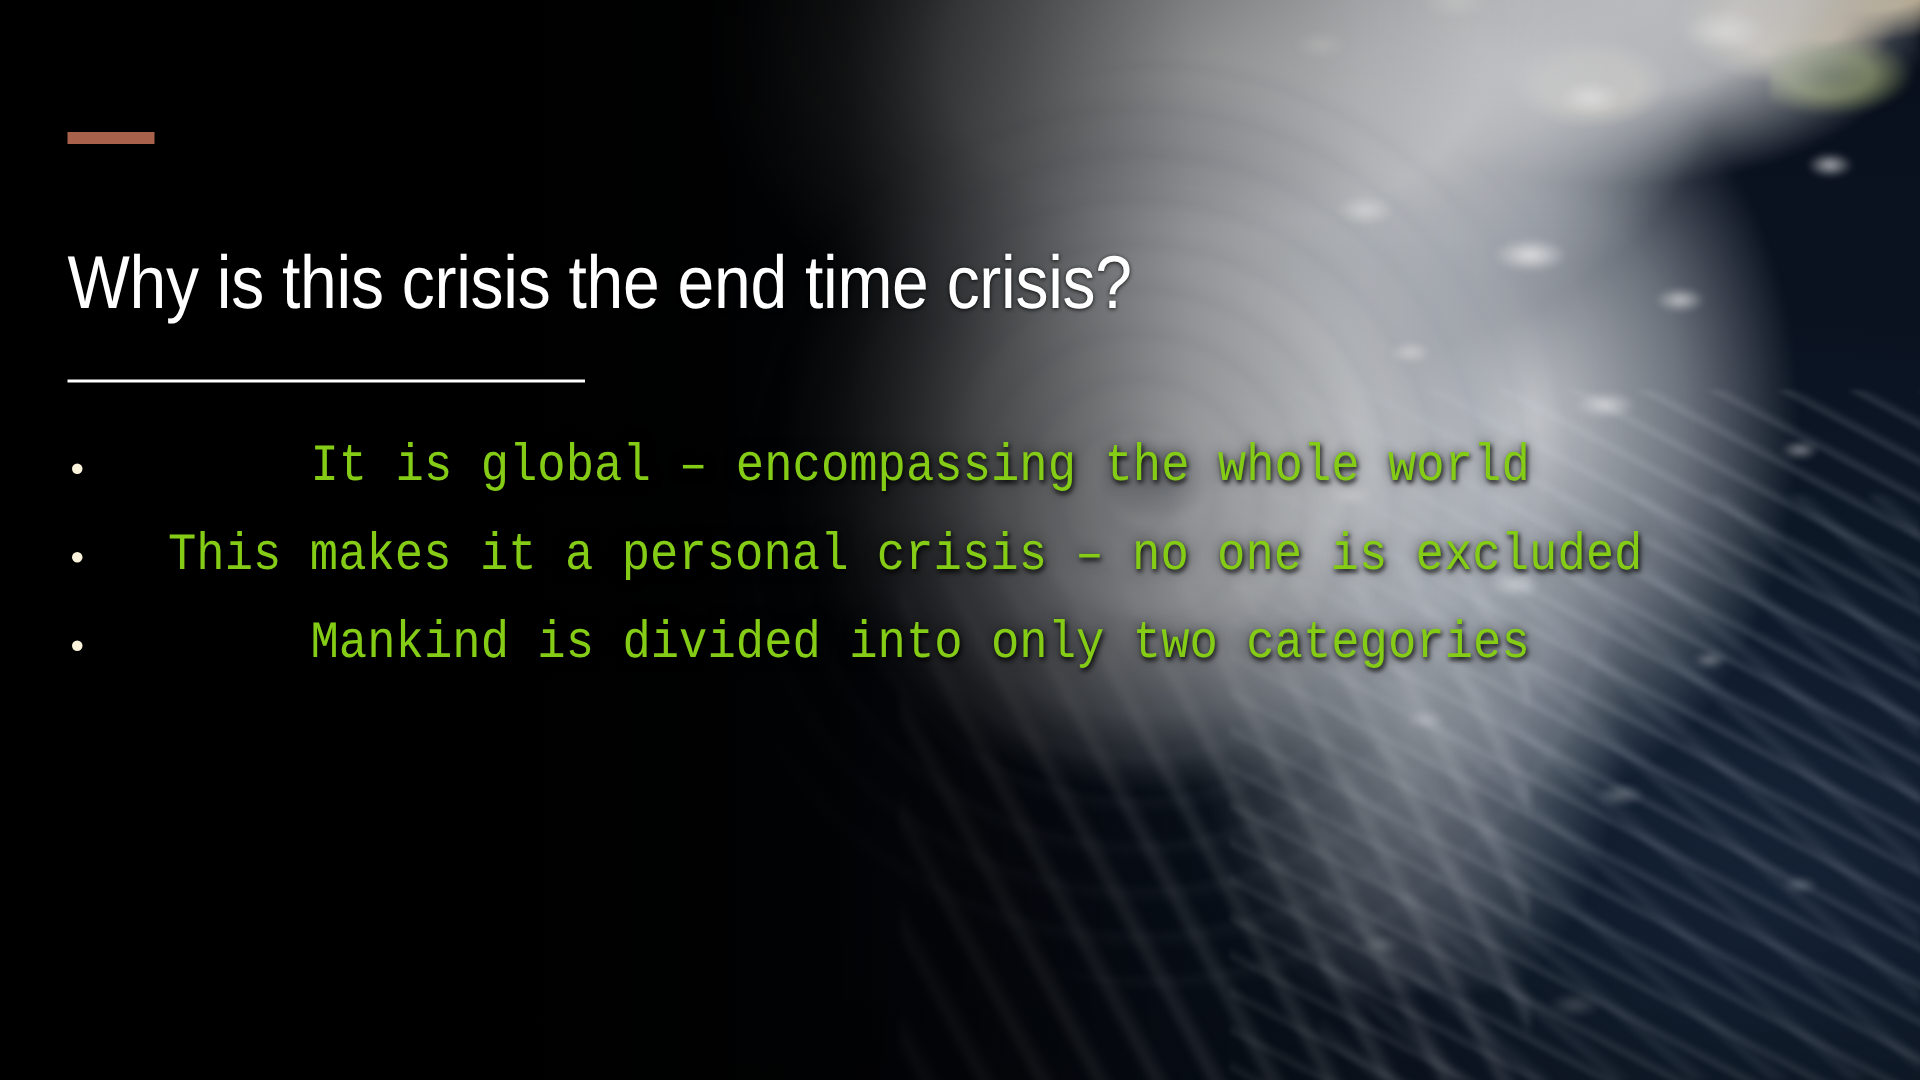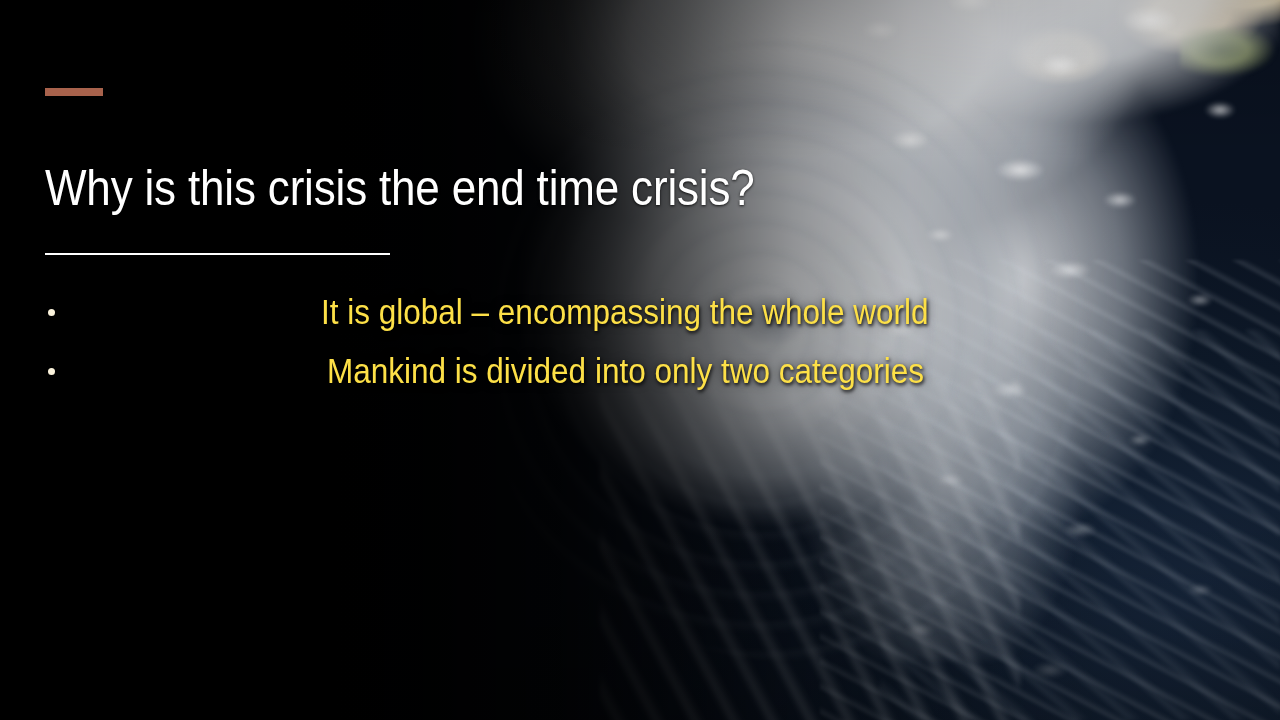--- a/index.html
+++ b/index.html
@@ -241,25 +241,25 @@
     width: 1200px;
     margin: 0;
     padding: 0;
     list-style: none;
   }
 
   .bullet-item {
     position: relative;
     height: 59px;
     padding-left: 27px;
-    font-family: Liberation Sans, sans-serif;
+    font-family: Liberation Mono, monospace;
     font-size: 35px;
     font-weight: 400;
     line-height: 47px;
-    color: #fde047;
+    color: #84cc16;
     white-space: nowrap;
     text-shadow: 1px 2px 4px rgba(0,0,0,0.9), 0 0 10px rgba(0,0,0,0.6);
   }
   .bullet-item > .dot {
     position: absolute;
     left: 3px;
     top: 21px;
     width: 7px;
     height: 7px;
     border-radius: 50%;
@@ -301,18 +301,22 @@
 
     <div class="title-rule"></div>
 
     <ul class="bullet-list">
       <li class="bullet-item">
         <span class="dot"></span>
         <span class="btext">It is global – encompassing the whole world</span>
       </li>
       <li class="bullet-item">
         <span class="dot"></span>
+        <span class="btext">This makes it a personal crisis – no one is excluded</span>
+      </li>
+      <li class="bullet-item">
+        <span class="dot"></span>
         <span class="btext">Mankind is divided into only two categories</span>
       </li>
     </ul>
 
   </div>
 </div>
 
 </body></html>

